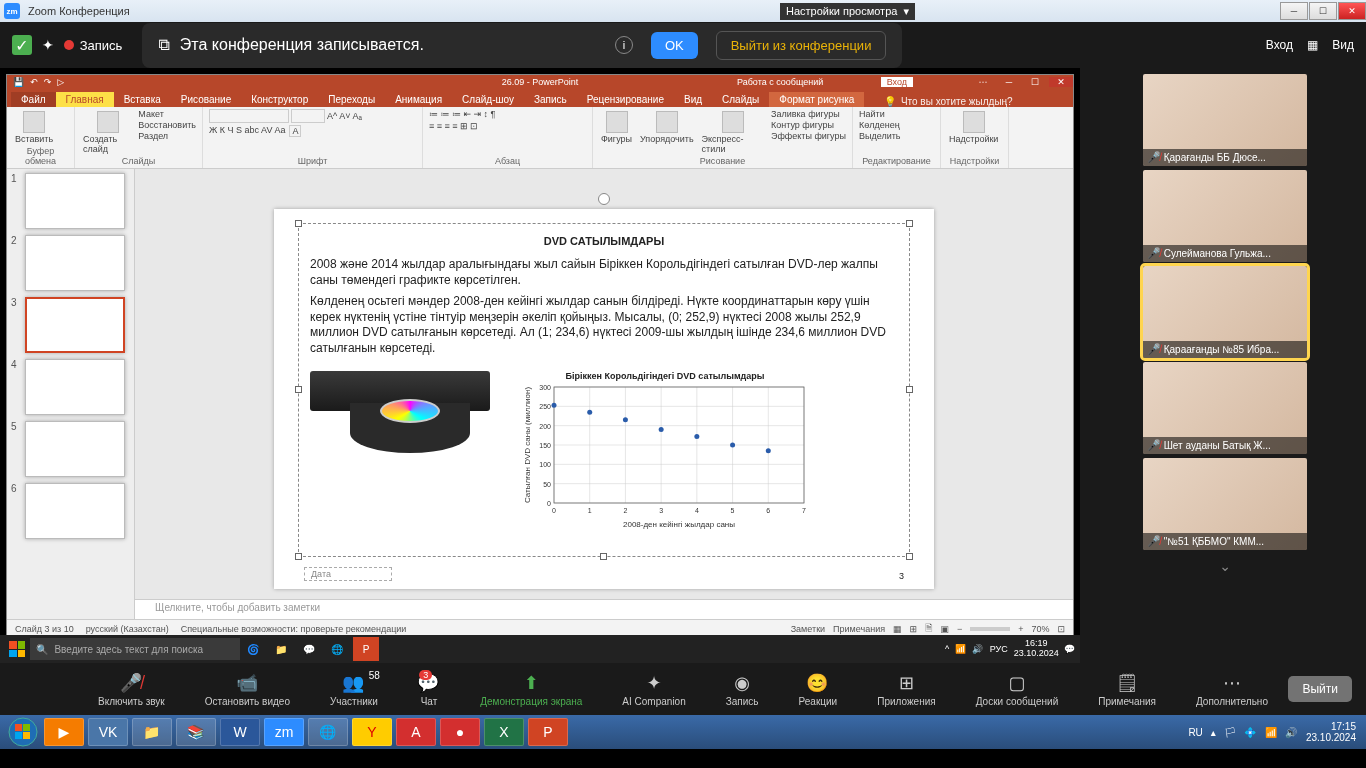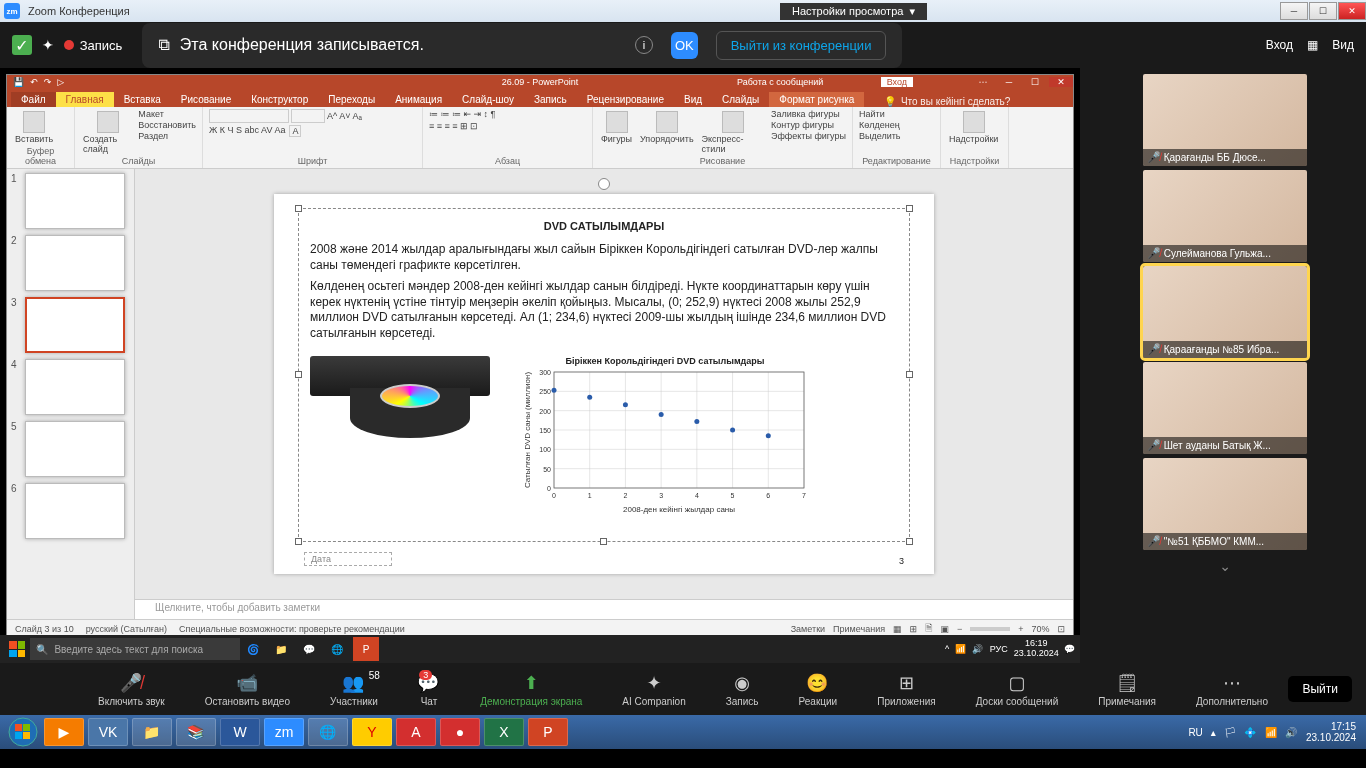--- a/index.html
+++ b/index.html
@@ -3,35 +3,35 @@
 <meta charset="utf-8">
 <style>
 * { margin: 0; padding: 0; box-sizing: border-box; font-family: "Segoe UI", Arial, sans-serif; }
 body { width: 1366px; height: 768px; overflow: hidden; background: #000; position: relative; }
 
 
 .zoom-titlebar { height: 22px; background: linear-gradient(#e8f0f8, #d8e4f0); display: flex; align-items: center; font-size: 11px; color: #333; position: relative; }
 .zoom-titlebar .zm-icon { width: 16px; height: 16px; background: #2d8cff; border-radius: 3px; margin: 0 4px; display: flex; align-items: center; justify-content: center; color: #fff; font-size: 8px; font-weight: bold; }
 .zoom-titlebar .title { flex: 0 0 auto; padding-left: 4px; }
 .zoom-titlebar .banner-green { position: absolute; left: 415px; background: #c8e6c9; color: #2e7d32; padding: 2px 10px; font-size: 11px; border: 1px solid #a5d6a7; }
-.zoom-titlebar .banner-dark { position: absolute; left: 780px; background: #333; color: #fff; padding: 2px 12px; font-size: 11px; display: flex; align-items: center; gap: 6px; }
+.zoom-titlebar .banner-dark { position: absolute; left: 780px; background: #333; color: #fff; padding: 2px 6px; font-size: 11px; display: flex; align-items: center; gap: 6px; }
 .zoom-titlebar .win-controls { position: absolute; right: 0; display: flex; }
 .zoom-titlebar .win-btn { width: 28px; height: 18px; border: 1px solid #999; background: linear-gradient(#f5f5f5, #ddd); display: flex; align-items: center; justify-content: center; font-size: 9px; margin-left: 1px; cursor: pointer; }
 .zoom-titlebar .win-btn.close { background: linear-gradient(#f55, #c22); color: #fff; }
 
 
 .zoom-recbar { height: 46px; background: #1a1a1a; display: flex; align-items: center; padding: 0 12px; color: #fff; position: relative; }
 .zoom-recbar .shield { width: 20px; height: 20px; background: #4caf50; border-radius: 3px; display: flex; align-items: center; justify-content: center; }
 .zoom-recbar .star { margin: 0 10px; color: #fff; font-size: 14px; }
 .zoom-recbar .rec-dot { width: 10px; height: 10px; background: #e53935; border-radius: 50%; margin-right: 6px; }
 .zoom-recbar .rec-text { font-size: 13px; margin-right: 20px; }
 .zoom-recbar .rec-banner { background: #2a2a2a; border-radius: 8px; padding: 8px 16px; display: flex; align-items: center; gap: 10px; flex: 0 0 auto; width: 760px; }
 .zoom-recbar .rec-banner .info { width: 18px; height: 18px; border: 1px solid #888; border-radius: 50%; display: flex; align-items: center; justify-content: center; font-size: 11px; margin-left: auto; }
-.zoom-recbar .ok-btn { background: #2d8cff; color: #fff; border: none; padding: 6px 4px; border-radius: 6px; font-size: 13px; cursor: pointer; margin-left: 8px; }
-.zoom-recbar .leave-btn { background: #2a2a2a; border: 1px solid #555; color: #0ea5e9; padding: 6px 14px; border-radius: 6px; font-size: 13px; cursor: pointer; margin-left: 8px; }
+.zoom-recbar .ok-btn { background: #2d8cff; color: #fff; border: none; padding: 6px 14px; border-radius: 6px; font-size: 13px; cursor: pointer; margin-left: 8px; }
+.zoom-recbar .leave-btn { background: #2a2a2a; border: 1px solid #555; color: #eab308; padding: 6px 14px; border-radius: 6px; font-size: 13px; cursor: pointer; margin-left: 8px; }
 .zoom-recbar .right { margin-left: auto; display: flex; align-items: center; gap: 14px; font-size: 12px; }
 .zoom-recbar .right .grid-icon { display: inline-block; }
 
 
 .main-area { display: flex; height: 595px; }
 .shared-screen { width: 1080px; height: 595px; background: #000; position: relative; }
 .participants-col { width: 286px; background: #1a1a1a; padding: 4px 0 0 4px; }
 
 .participant-tile { width: 164px; height: 92px; margin: 2px auto 4px; background: #333; border-radius: 2px; position: relative; overflow: hidden; }
 .participant-tile.active { outline: 3px solid #ffd54f; }
@@ -67,21 +67,21 @@
 .ribbon-small-col span { cursor: pointer; white-space: nowrap; }
 
 .ppt-body { flex: 1; display: flex; overflow: hidden; }
 .thumbs { width: 128px; background: #eee; border-right: 1px solid #ccc; overflow-y: auto; padding: 4px; }
 .thumb-item { display: flex; gap: 4px; margin-bottom: 6px; }
 .thumb-item .num { font-size: 10px; color: #555; width: 10px; }
 .thumb-item .slide { width: 100px; height: 56px; background: #fff; border: 1px solid #bbb; }
 .thumb-item.active .slide { border: 2px solid #d04423; }
 
 .editor { flex: 1; background: #e8e8e8; display: flex; flex-direction: column; position: relative; }
-.slide-canvas { flex: 1; display: flex; align-items: center; justify-content: center; padding: 10px; position: relative; }
+.slide-canvas { flex: 1; display: flex; align-items: flex-end; justify-content: center; padding: 10px; position: relative; }
 .slide { width: 660px; height: 380px; background: #fff; box-shadow: 0 0 4px rgba(0,0,0,0.3); position: relative; padding: 26px 36px; font-size: 9px; color: #222; }
 .slide .rot-handle { position: absolute; top: -16px; left: 50%; transform: translateX(-50%); width: 12px; height: 12px; border: 1px solid #888; border-radius: 50%; background: #fff; }
 .slide .sel-box { position: absolute; top: 14px; left: 24px; right: 24px; bottom: 32px; border: 1px dashed #888; }
 .slide .handle { position: absolute; width: 7px; height: 7px; background: #fff; border: 1px solid #666; }
 .slide h3 { text-align: center; font-size: 11px; font-weight: bold; margin-bottom: 10px; }
 .slide p { font-size: 12px; line-height: 1.3; margin-bottom: 6px; }
 .slide .content-row { display: flex; gap: 20px; margin-top: 14px; }
 .dvd-player { width: 190px; height: 100px; position: relative; }
 .dvd-body { width: 180px; height: 40px; background: linear-gradient(#3a3a3a, #1a1a1a); border-radius: 3px; position: relative; }
 .dvd-tray { position: absolute; top: 32px; left: 40px; width: 120px; height: 50px; background: #2a2a2a; border-radius: 0 0 60px 60px / 0 0 20px 20px; }
@@ -106,21 +106,21 @@
 .inner-taskbar .app-icon { width: 26px; height: 24px; display: flex; align-items: center; justify-content: center; margin: 0 1px; }
 .inner-taskbar .tray { margin-left: auto; display: flex; align-items: center; gap: 6px; font-size: 9px; }
 
 
 .zoom-bottombar { height: 52px; background: #1a1a1a; display: flex; align-items: center; justify-content: center; gap: 40px; color: #ccc; font-size: 10px; position: relative; }
 .zoom-bottombar .tool { display: flex; flex-direction: column; align-items: center; gap: 2px; cursor: pointer; position: relative; }
 .zoom-bottombar .tool .ico { font-size: 18px; height: 22px; display: flex; align-items: center; }
 .zoom-bottombar .tool.green { color: #4caf50; }
 .zoom-bottombar .tool .badge { position: absolute; top: -2px; right: 8px; background: #e53935; color: #fff; border-radius: 8px; padding: 0 4px; font-size: 9px; }
 .zoom-bottombar .tool .count { position: absolute; top: -2px; right: -2px; font-size: 10px; color: #fff; }
-.zoom-bottombar .exit-btn { position: absolute; right: 14px; background: #000000; color: #fff; border: none; padding: 6px 14px; border-radius: 5px; font-size: 12px; cursor: pointer; }
+.zoom-bottombar .exit-btn { position: absolute; right: 14px; background: #737373; color: #fff; border: none; padding: 6px 14px; border-radius: 5px; font-size: 12px; cursor: pointer; }
 
 
 .outer-taskbar { height: 34px; background: linear-gradient(#3a6aa8, #2a4d7a); display: flex; align-items: center; padding: 0 4px; }
 .outer-taskbar .start-orb { width: 38px; height: 30px; border-radius: 4px; display: flex; align-items: center; justify-content: center; }
 .outer-taskbar .tb-icon { width: 40px; height: 28px; margin: 0 2px; background: rgba(255,255,255,0.15); border: 1px solid rgba(255,255,255,0.2); border-radius: 2px; display: flex; align-items: center; justify-content: center; font-size: 14px; color: #fff; cursor: pointer; }
 .outer-taskbar .tray { margin-left: auto; display: flex; align-items: center; gap: 8px; color: #fff; font-size: 10px; padding-right: 6px; }
 .outer-taskbar .clock { text-align: right; line-height: 1.1; }
 
 .win-logo { display: inline-grid; grid-template-columns: 1fr 1fr; grid-template-rows: 1fr 1fr; gap: 1px; width: 16px; height: 16px; }
 .win-logo span:nth-child(1){background:#f25022}.win-logo span:nth-child(2){background:#7fba00}.win-logo span:nth-child(3){background:#00a4ef}.win-logo span:nth-child(4){background:#ffb900}
@@ -189,21 +189,21 @@
         <div class="tab">Переходы</div>
         <div class="tab">Анимация</div>
         <div class="tab">Слайд-шоу</div>
         <div class="tab">Запись</div>
         <div class="tab">Рецензирование</div>
         <div class="tab">Вид</div>
         <div class="tab">Слайды</div>
         <div class="tab context">Формат рисунка</div>
         <div class="tell-me">
           <span>💡</span>
-          <span>Что вы кейінгі сделать?</span>
+          <span>Что вы хотите жылдың?</span>
         </div>
       </div>
 
       <div class="ppt-ribbon">
         <div class="ribbon-group" style="width:68px">
           <div class="controls">
             <div class="ribbon-btn-lg">
               <div class="icon"></div>
               <span>Вставить</span>
             </div>
@@ -383,21 +383,21 @@
               <div class="footer-date">Дата</div>
               <div class="page-num">3</div>
             </div>
           </div>
           <div class="notes-pane">Щелкните, чтобы добавить заметки</div>
         </div>
       </div>
 
       <div class="ppt-statusbar">
         <span>Слайд 3 из 10</span>
-        <span>русский (Сатылған)</span>
+        <span>русский (Казахстан)</span>
         <span>Специальные возможности: проверьте рекомендации</span>
         <div class="right">
           <span>Заметки</span>
           <span>Примечания</span>
           <span>▦</span>
           <span>⊞</span>
           <span>🗎</span>
           <span>▣</span>
           <span>−</span>
           <span style="width:40px;height:4px;background:#ccc;display:inline-block"></span>

